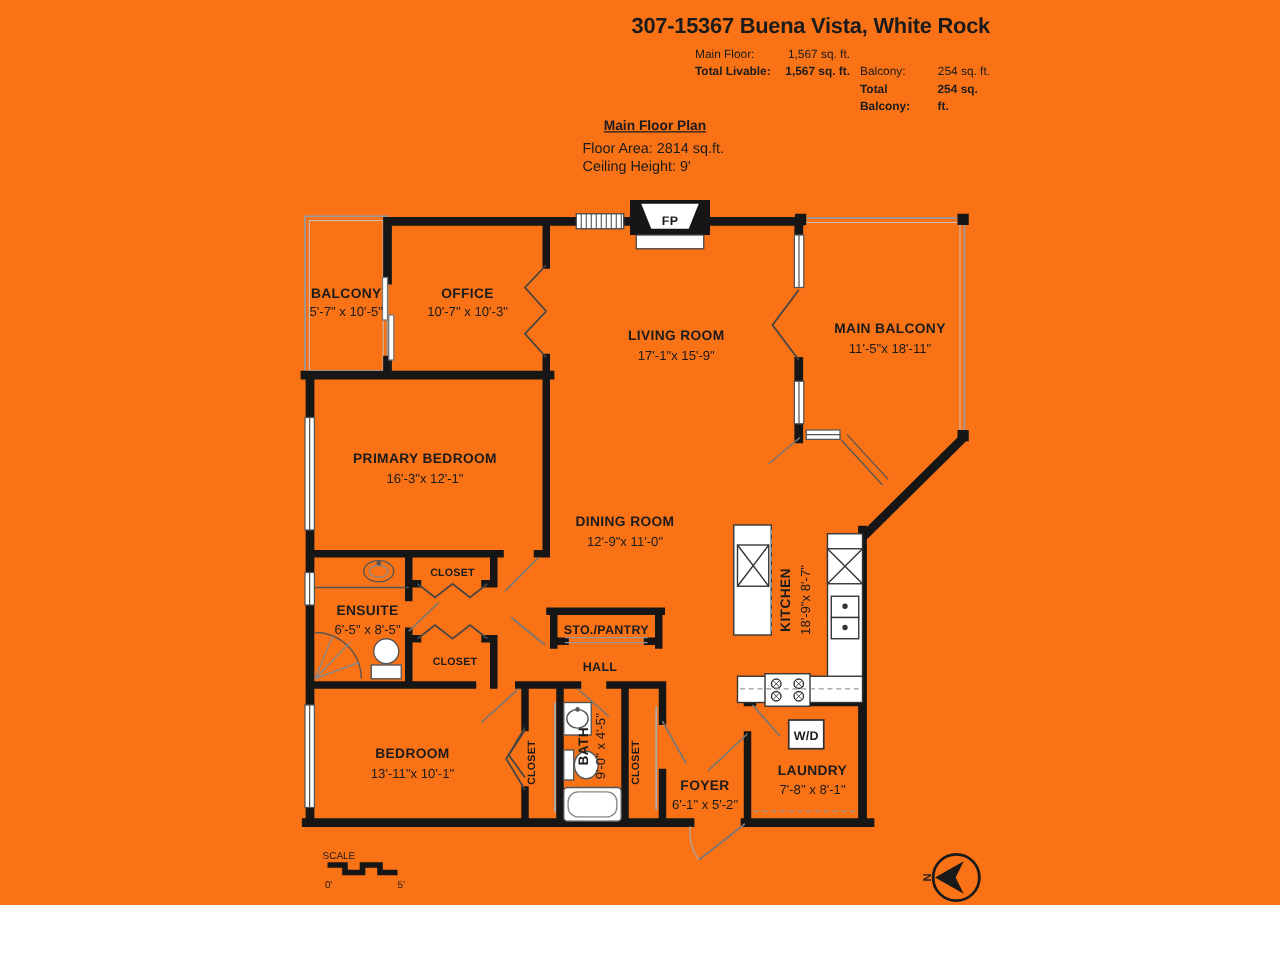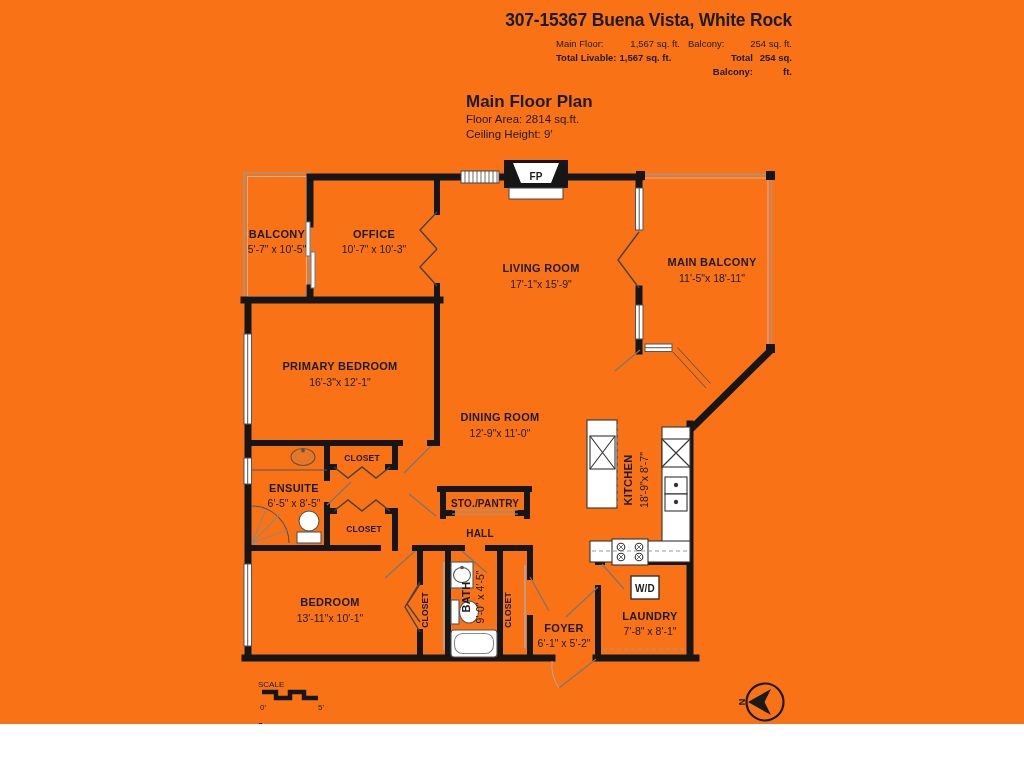--- a/index.html
+++ b/index.html
@@ -1,26 +1,26 @@
 <!DOCTYPE html>
 <html><head>
 <meta charset="utf-8">
 <style>
   html,body{margin:0;padding:0;background:#fff;}
   .page{position:relative;width:1024px;height:724px;background:#f97316;overflow:hidden;
         font-family:"Liberation Sans",sans-serif;color:#1b1b1b;}
   .abs{position:absolute;}
   .title{right:232px;top:10px;font-size:17.5px;font-weight:bold;letter-spacing:-0.2px;white-space:nowrap;}
   .stats{left:556px;top:37px;width:236px;font-size:9.5px;}
-  .srow{display:flex;height:14px;line-height:14px;}
+  .srow{display:flex;height:14px;line-height:14px;flex-direction:column;}
   .srow .c1{width:124px;display:flex;justify-content:space-between;}
-  .srow .c2{width:104px;margin-left:auto;display:flex;justify-content:space-between;text-align:right;}
-  .srow.b{font-weight:bold;gap:24px;}
+  .srow .c2{width:104px;margin-left:auto;display:flex;justify-content:space-between;}
+  .srow.b{font-weight:bold;}
   .plan-info{left:466px;top:94px;font-size:11.5px;line-height:15.5px;}
-  .plan-info .pt{font-size:17px;font-weight:bold;margin-bottom:2px;}
+  .plan-info .pt{font-size:11px;font-weight:bold;text-decoration:underline;margin-bottom:2px;margin-left:17px;}
   .footer-brand{left:214px;top:720px;font-size:23px;font-weight:bold;letter-spacing:-1px;color:#202020;}
   .footer-brand .mark{font-size:8px;letter-spacing:0;vertical-align:baseline;}
   .disclaimer{left:288px;top:739px;font-size:6.8px;color:#2a2a2a;letter-spacing:0.1px;white-space:nowrap;}
   svg text{font-family:"Liberation Sans",sans-serif;fill:#1b1b1b;}
   text.rn{font-size:11px;font-weight:bold;letter-spacing:0.3px;}
   text.rd{font-size:10.5px;}
   text.sm{font-size:8.5px;font-weight:bold;letter-spacing:0.2px;}
   text.md{font-size:10px;font-weight:bold;letter-spacing:0.2px;}
   text.tiny{font-size:8px;}
 </style>

